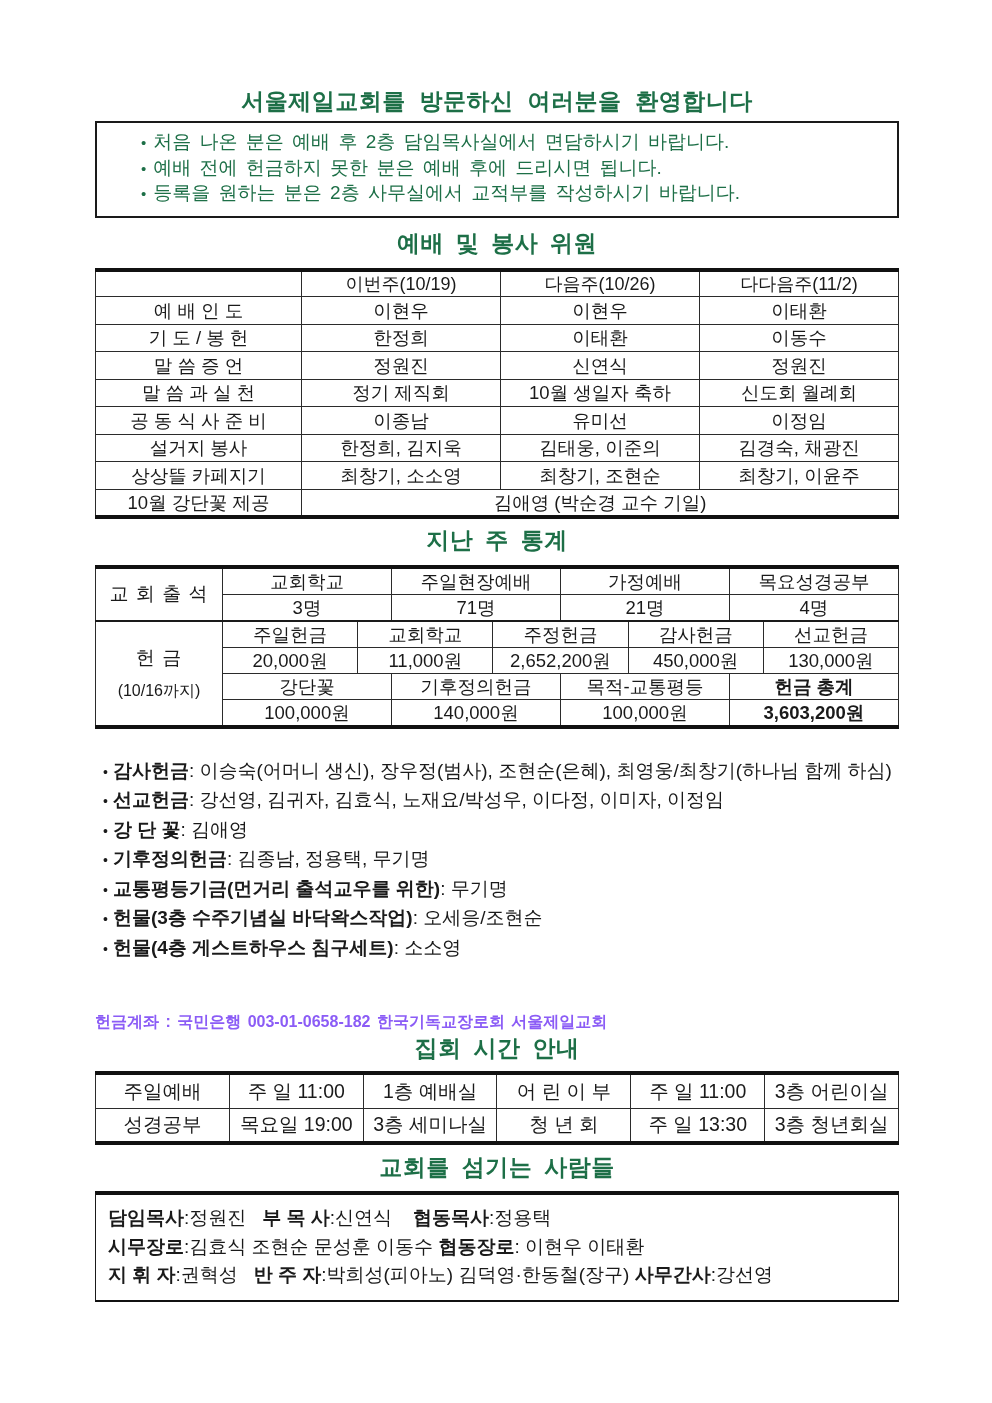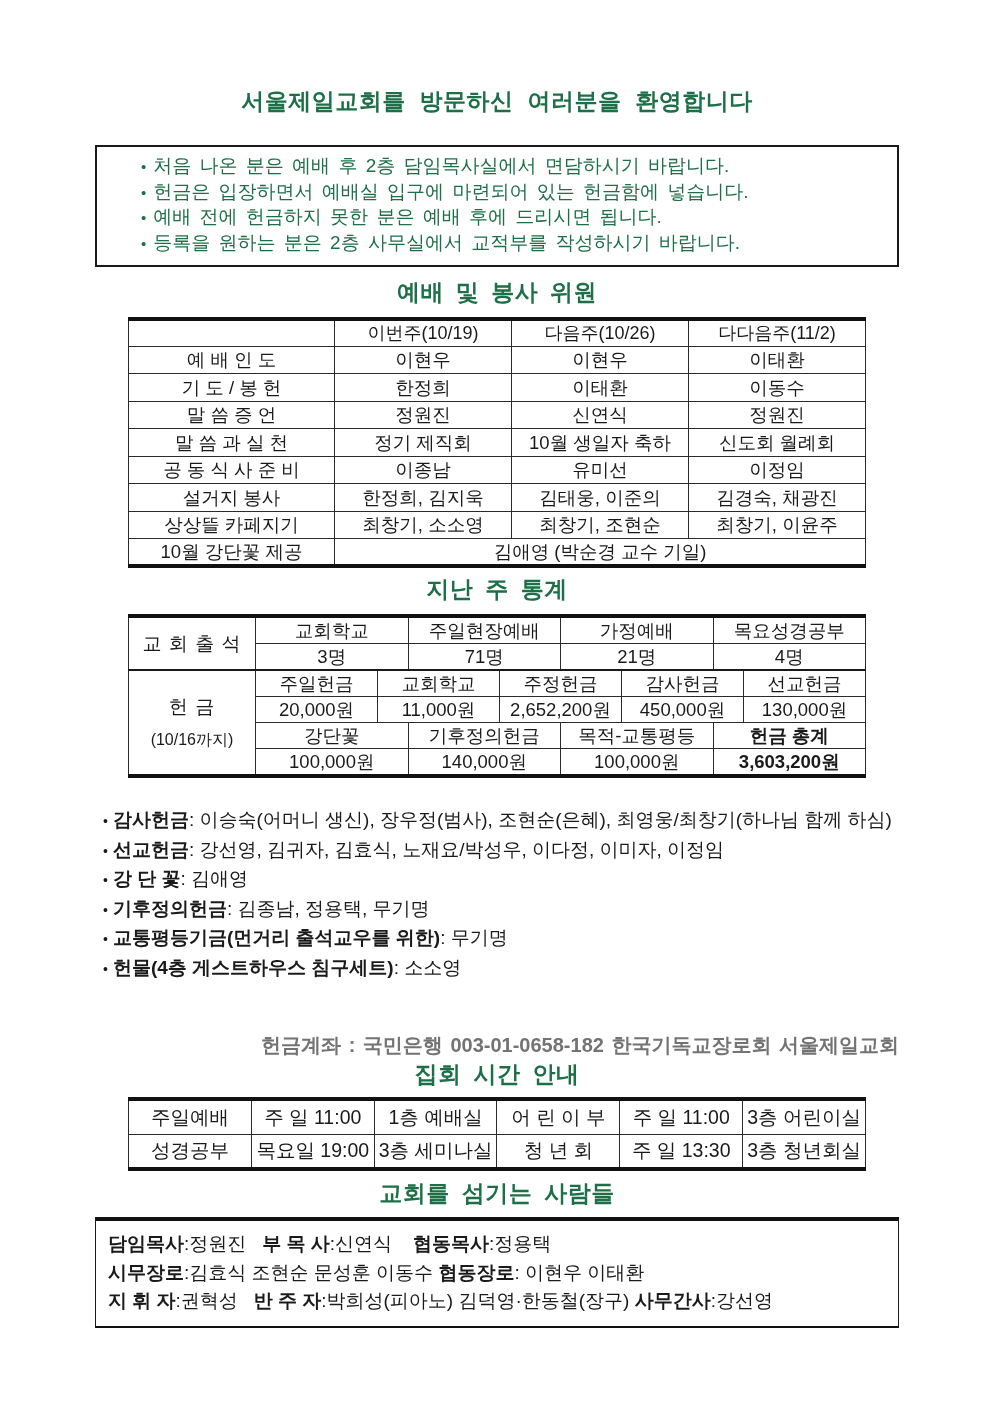--- a/index.html
+++ b/index.html
@@ -8,41 +8,41 @@
     width: 992px; height: 1403px;
     font-family: "Liberation Sans", "DejaVu Sans", sans-serif;
     color: #1a1a1a;
     overflow: hidden;
   }
   .page { padding: 86px 93px 0 95px; }
 
   .main-title {
     text-align: center; font-size: 23px; font-weight: bold;
     color: #1d6f47; word-spacing: 7px; letter-spacing: 0.5px;
-    margin-bottom: 28px;
+    margin-bottom: 4px;
   }
   .section-title {
     text-align: center; font-size: 23px; font-weight: bold;
     color: #1d6f47; word-spacing: 5px; letter-spacing: 0.5px;
   }
 
   
   .notice-box {
     border: 2px solid #1a1a1a;
     padding: 7px 10px 9px 44px;
     margin-bottom: 10px;
   }
   .notice-item {
     color: #1d6f47; font-size: 19px; line-height: 24.5px;
     word-spacing: 3px;
   }
   .notice-item .bullet { margin-right: 7px; font-size: 15px; }
 
   
-  table { border-collapse: collapse; width: 738px; table-layout: fixed; }
+  table { border-collapse: collapse; width: 804px; table-layout: fixed; }
   td, th {
     border: 1px solid #2b2b2b;
     text-align: center; vertical-align: middle;
     font-weight: normal; font-size: 18.5px;
     padding: 0 2px; overflow: hidden; white-space: nowrap;
   }
   .thick-table { border-top: 4px solid #111; border-bottom: 4px solid #111; margin: 0 auto; }
 
   
   .worship-table { margin-top: 9px; margin-bottom: 6px; }
@@ -65,22 +65,22 @@
     font-size: 19px; line-height: 27.5px;
     padding-left: 108px; text-indent: -100px;
     white-space: normal;
   }
   .note-item .bullet { font-size: 14px; margin-right: 5px; }
   .note-item .note-label { font-weight: bold; }
   .note-item .note-text { white-space: pre-wrap; }
 
   
   .account-line {
-    margin-top: 49px; text-align: right;
-    color: #737373; font-size: 20px; font-weight: bold;
+    margin-top: 49px; text-align: left;
+    color: #8b5cf6; font-size: 16px; font-weight: bold;
     word-spacing: 2px;
   }
   .schedule-table { margin-top: 7px; margin-bottom: 7px; padding-left: 11px; }
   .schedule-table td { height: 35px; font-size: 19.5px; }
 
   
   .people-box {
     border: 1px solid #1a1a1a; border-top: 4px solid #111; border-bottom: 2px solid #111;
     margin-top: 8px; padding: 9px 12px 10px 12px;
     width: 804px;
@@ -90,21 +90,20 @@
 </style>
 </head>
 <body>
 
 <div class="page">
 
   <div class="main-title">서울제일교회를 방문하신 여러분을 환영합니다</div>
 
   <div class="notice-box">
     <div class="notice-item"><span class="bullet">•</span><span>처음 나온 분은 예배 후 2층 담임목사실에서 면담하시기 바랍니다.</span></div>
-    <div class="notice-item"><span class="bullet">•</span><span>헌금은 입장하면서 예배실 입구에 마련되어 있는 헌금함에 넣습니다.</span></div>
     <div class="notice-item"><span class="bullet">•</span><span>예배 전에 헌금하지 못한 분은 예배 후에 드리시면 됩니다.</span></div>
     <div class="notice-item"><span class="bullet">•</span><span>등록을 원하는 분은 2층 사무실에서 교적부를 작성하시기 바랍니다.</span></div>
   </div>
 
   <div class="section-title">예배 및 봉사 위원</div>
 
   <table class="thick-table worship-table">
     <colgroup>
         <col class="c0">
         <col>
@@ -239,20 +238,21 @@
     </tr>
   </tbody>
     </table>
 
   <ul class="notes-list">
     <li class="note-item"><span class="bullet">•</span><span class="note-label">감사헌금</span><span class="note-text">: 이승숙(어머니 생신), 장우정(범사), 조현순(은혜), 최영웅/최창기(하나님 함께 하심)</span></li>
     <li class="note-item"><span class="bullet">•</span><span class="note-label">선교헌금</span><span class="note-text">: 강선영, 김귀자, 김효식, 노재요/박성우, 이다정, 이미자, 이정임</span></li>
     <li class="note-item"><span class="bullet">•</span><span class="note-label">강 단 꽃</span><span class="note-text">: 김애영</span></li>
     <li class="note-item"><span class="bullet">•</span><span class="note-label">기후정의헌금</span><span class="note-text">: 김종남, 정용택, 무기명</span></li>
     <li class="note-item"><span class="bullet">•</span><span class="note-label">교통평등기금(먼거리 출석교우를 위한)</span><span class="note-text">: 무기명</span></li>
+    <li class="note-item"><span class="bullet">•</span><span class="note-label">헌물(3층 수주기념실 바닥왁스작업)</span><span class="note-text">: 오세응/조현순</span></li>
     <li class="note-item"><span class="bullet">•</span><span class="note-label">헌물(4층 게스트하우스 침구세트)</span><span class="note-text">: 소소영</span></li>
   </ul>
 
   <div class="account-line">헌금계좌 : 국민은행 003-01-0658-182 한국기독교장로회 서울제일교회</div>
 
   <div class="section-title">집회 시간 안내</div>
 
   <table class="thick-table schedule-table">
     <tbody>
         <tr>

